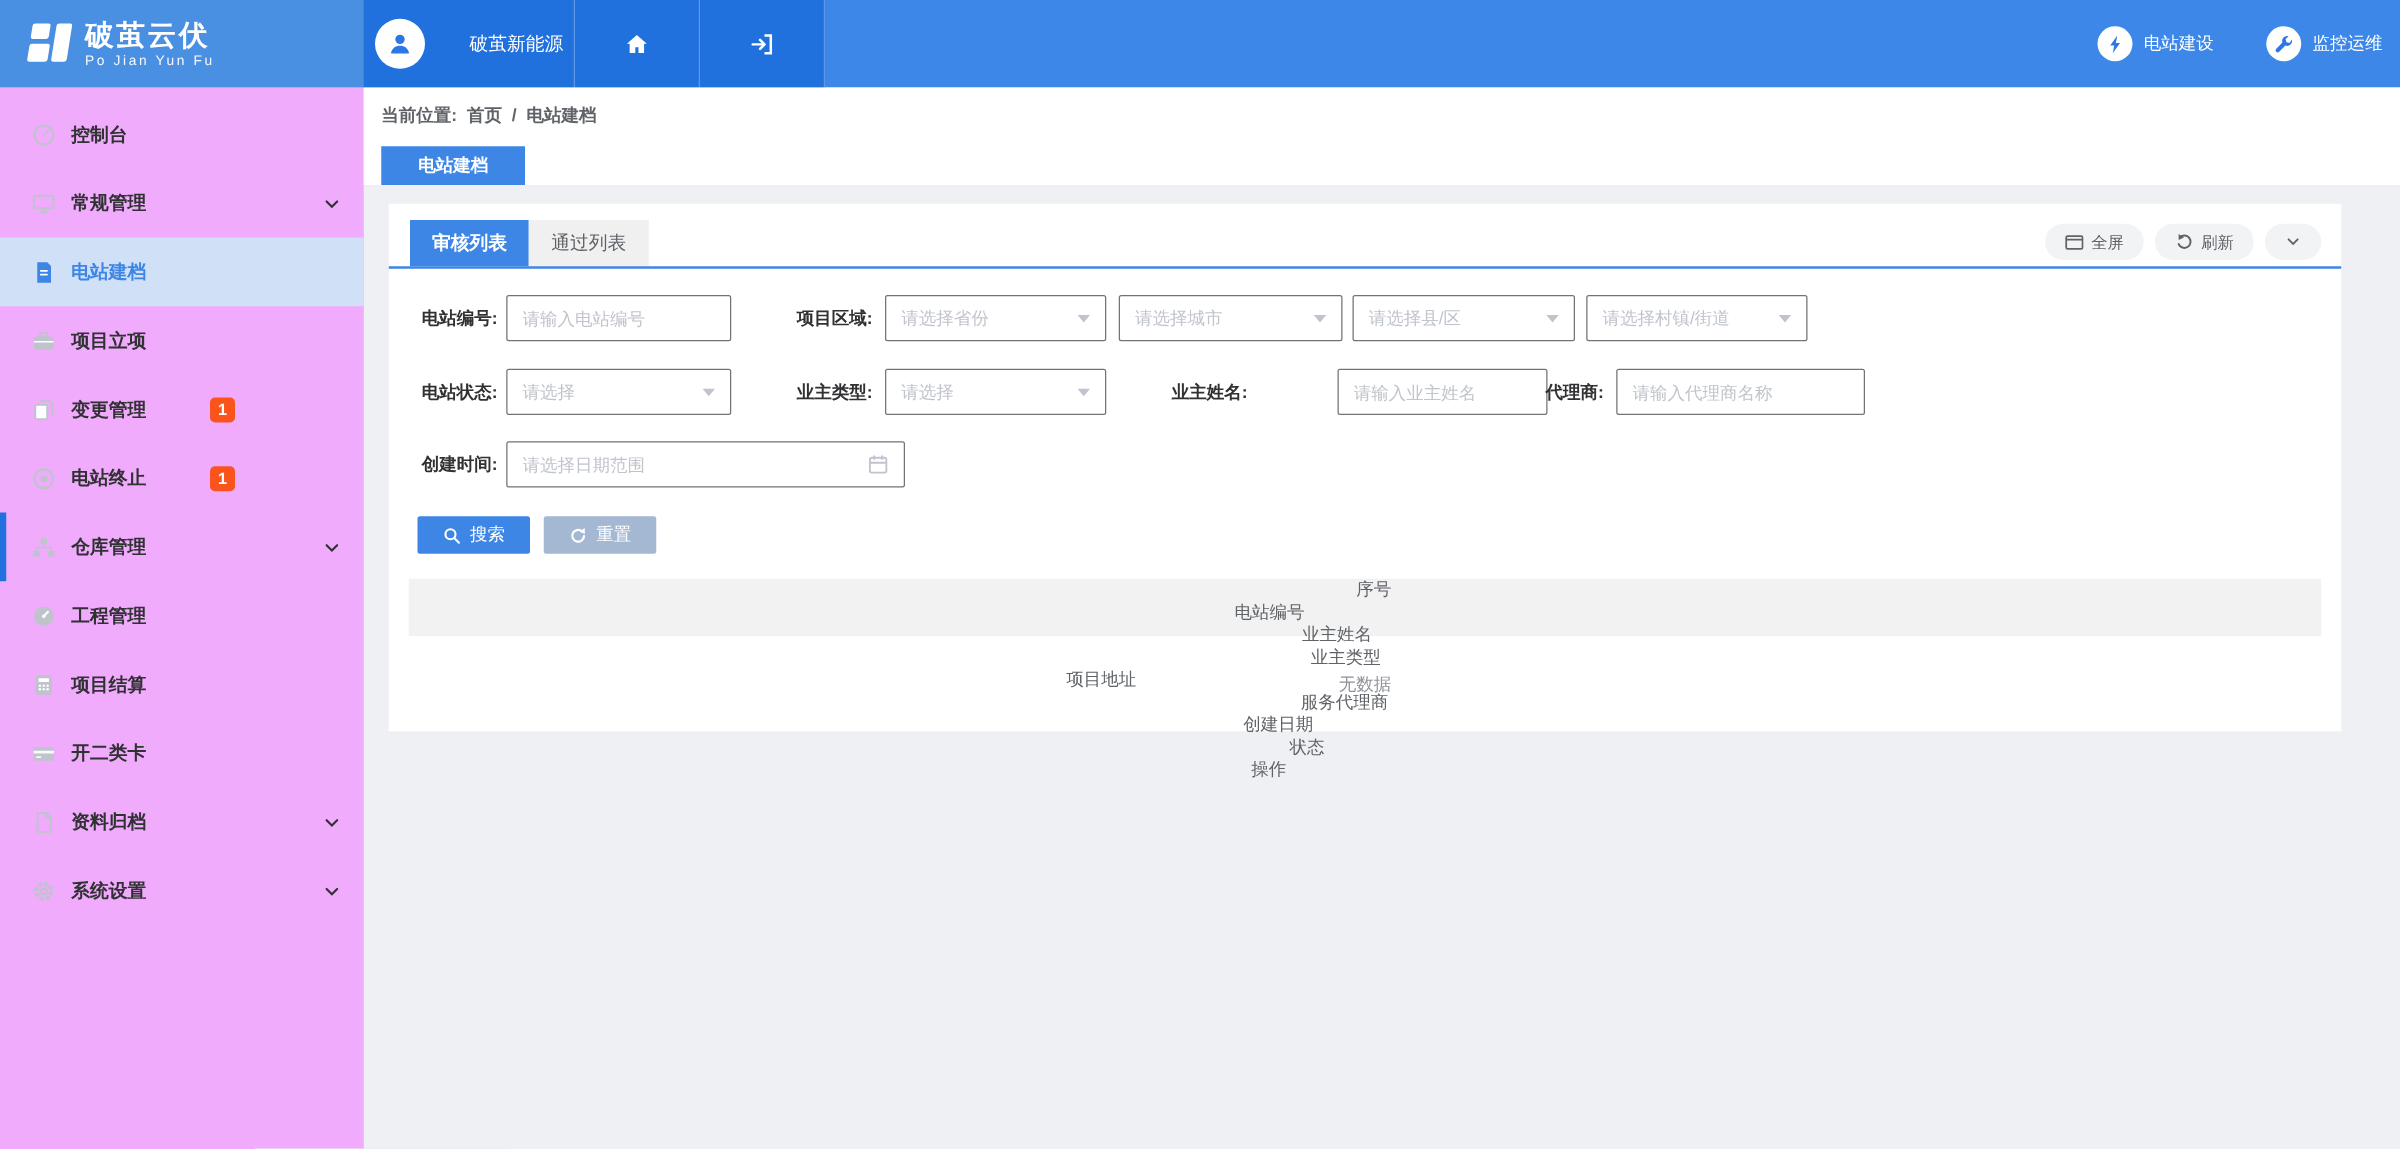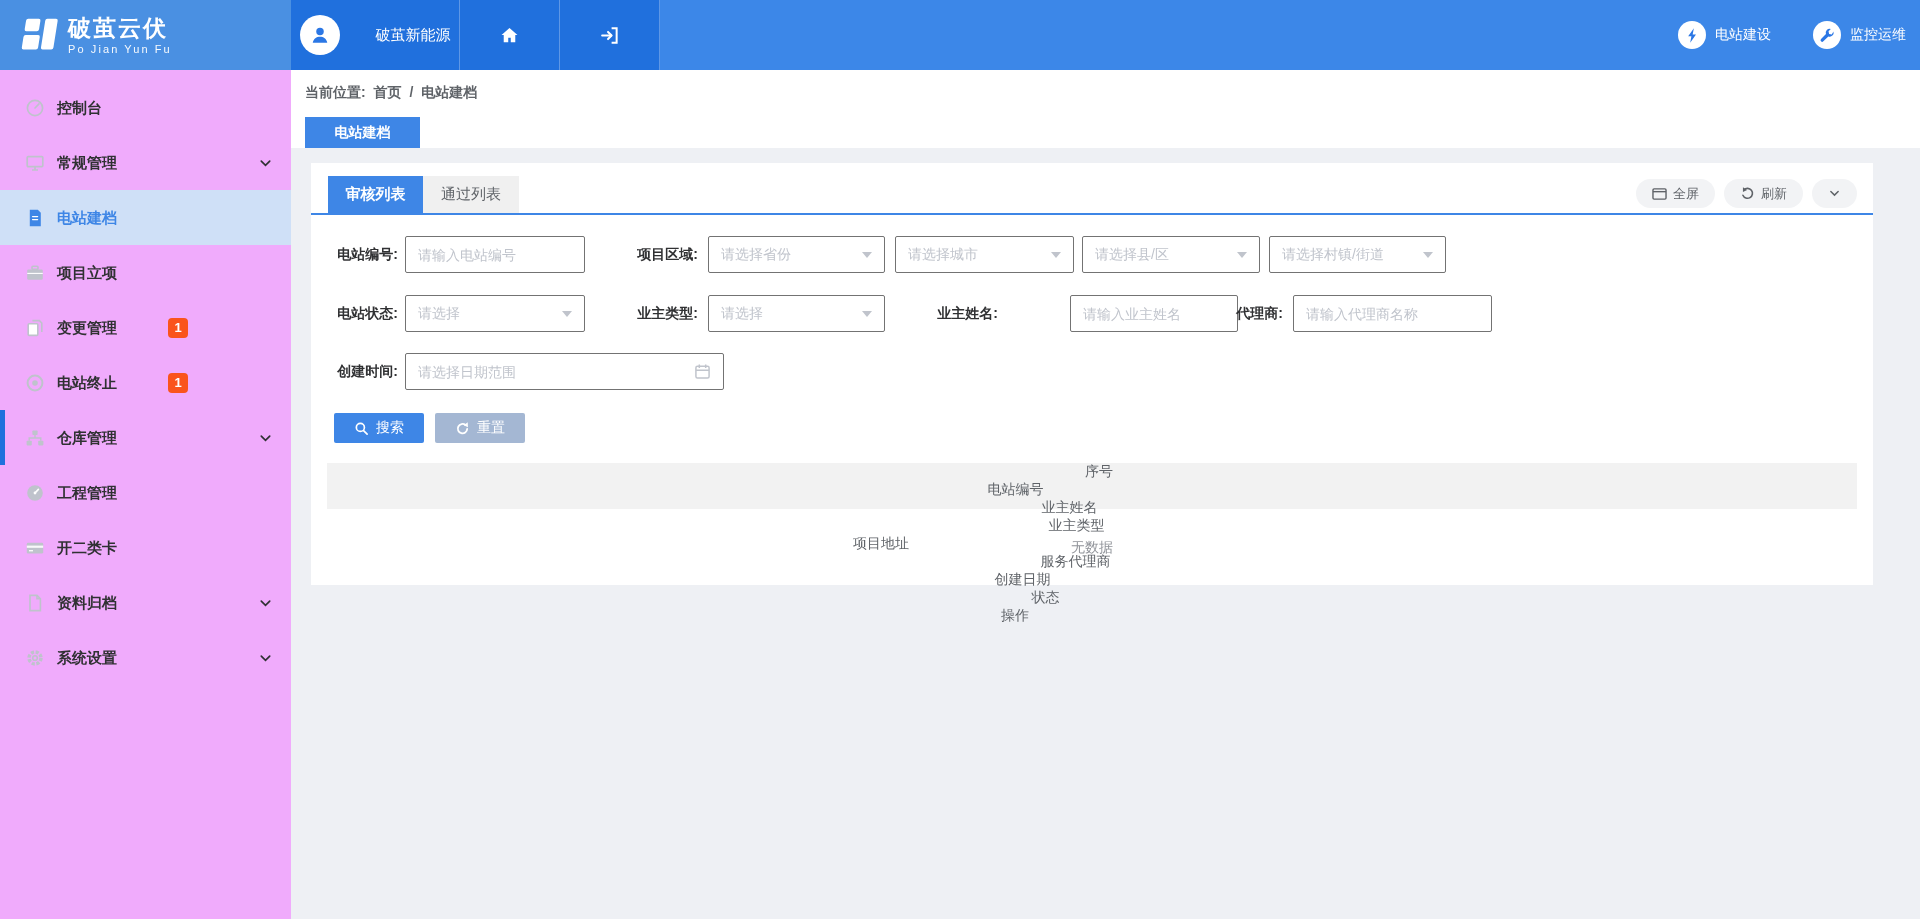--- a/index.html
+++ b/index.html
@@ -243,20 +243,37 @@
       <span class="ic">
         <svg viewBox="0 0 20 20">
           <circle cx="10" cy="10" r="7.8" fill="currentColor"></circle>
           <path d="M10 10l3.4-3.6" stroke="#fff" stroke-width="1.6" stroke-linecap="round"></path>
           <circle cx="10" cy="10" r="1.4" fill="#fff"></circle>
         </svg>
         </span>
       <span class="lbl">工程管理</span>
     </div>
 
+    <div class="side-item">
+      <span class="ic">
+        <svg viewBox="0 0 20 20">
+          <rect x="3.4" y="2.2" width="13.2" height="15.6" rx="1.4" fill="currentColor"></rect>
+          <rect x="5.8" y="4.6" width="8.4" height="3" fill="#fff"></rect>
+          <g fill="#fff">
+            <circle cx="6.9" cy="10.6" r="1"></circle>
+              <circle cx="10" cy="10.6" r="1"></circle>
+              <circle cx="13.1" cy="10.6" r="1"></circle>
+            <circle cx="6.9" cy="13.4" r="1"></circle>
+              <circle cx="10" cy="13.4" r="1"></circle>
+              <circle cx="13.1" cy="13.4" r="1"></circle>
+          </g>
+        </svg>
+        </span>
+      <span class="lbl">项目结算</span>
+    </div>
 
     <div class="side-item">
       <span class="ic">
         <svg viewBox="0 0 20 20">
           <rect x="1.8" y="4.8" width="16.4" height="10.8" rx="1.4" fill="currentColor"></rect>
           <rect x="1.8" y="7.6" width="16.4" height="2.2" fill="#fff" opacity="0.9"></rect>
           <rect x="4" y="12" width="4" height="1.4" fill="#fff" opacity="0.9"></rect>
         </svg>
         </span>
       <span class="lbl">开二类卡</span>

